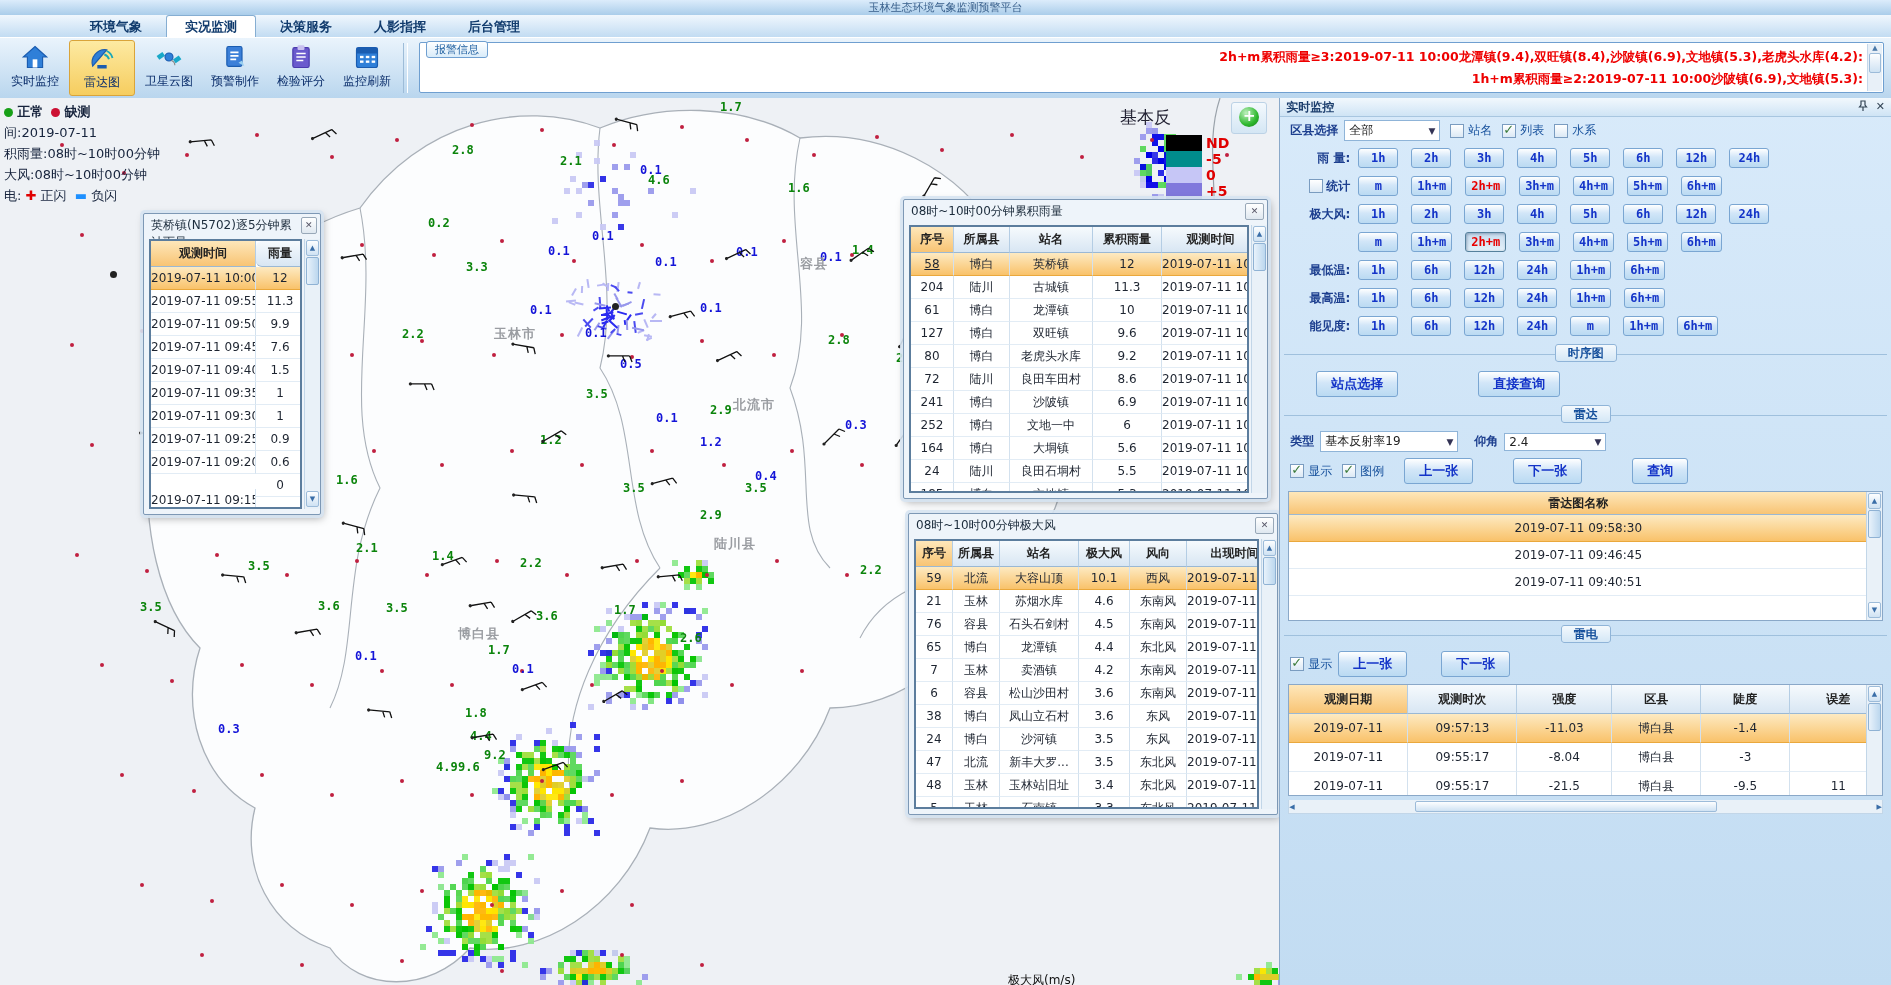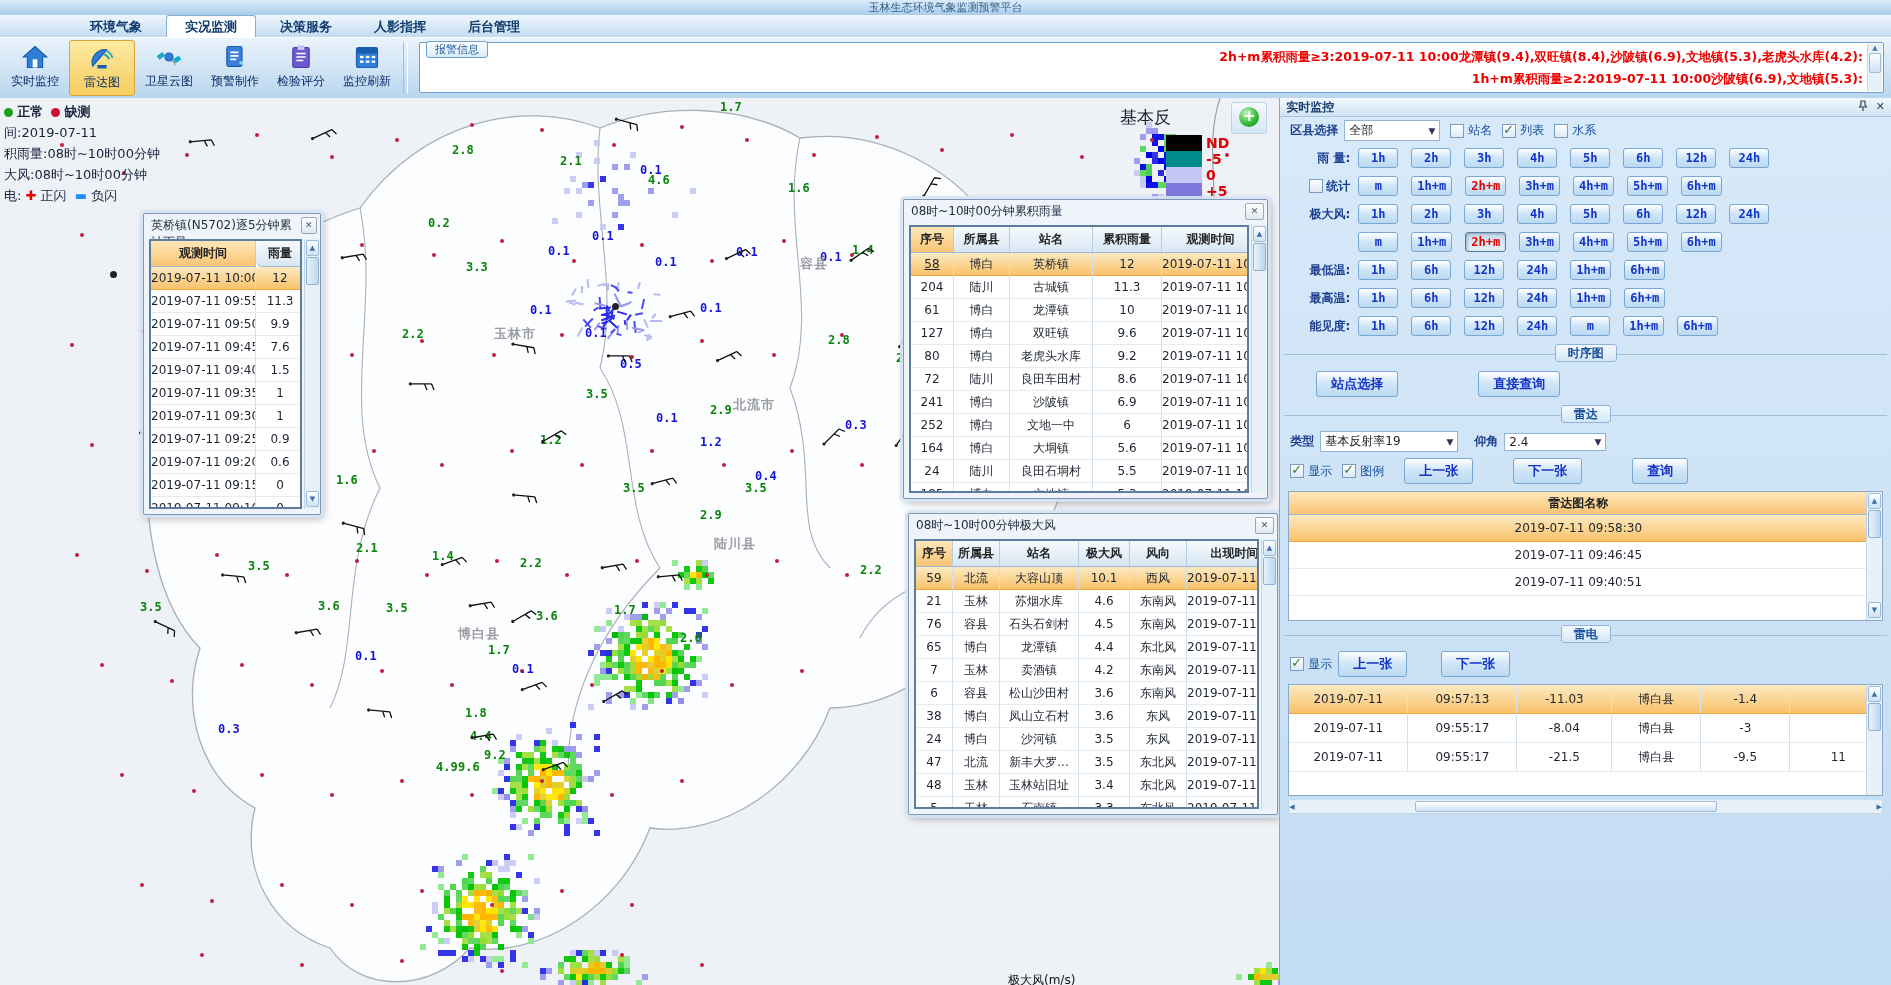--- a/index.html
+++ b/index.html
@@ -1620,21 +1620,21 @@
               </div>
               <div class="tbl-row">
                 <div class="cell" style="width: 104px;">2019-07-11 09:25</div>
                 <div class="cell" style="width: 48px;">0.9</div>
               </div>
               <div class="tbl-row">
                 <div class="cell" style="width: 104px;">2019-07-11 09:20</div>
                 <div class="cell" style="width: 48px;">0.6</div>
               </div>
               <div class="tbl-row">
-                <div class="cell" style="width: 104px;">2019-07-11 09:15</div>
+                <div class="cell" style="width: 104px; margin-top: 15px;">2019-07-11 09:15</div>
                 <div class="cell" style="width: 48px;">0</div>
               </div>
               <div class="tbl-row">
                 <div class="cell" style="width: 104px;">2019-07-11 09:10</div>
                 <div class="cell" style="width: 48px;">0</div>
               </div>
             </div>
         </div>
         <div class="vscroll" style="top:25px;bottom:5px;">
           <div class="arr">▲</div>
@@ -2009,20 +2009,28 @@
 
       <div class="sb-fieldset"><span>雷电</span></div>
       <div class="sb-row tight">
         <span class="cb checked" style="margin-left:0;"></span>
         <span>显示</span>
         <span class="sb-btn2" style="margin-left:6px;">上一张</span>
         <span class="sb-btn2" style="margin-left:24px;">下一张</span>
       </div>
       <div class="sb-tablewrap" style="height:110px;">
         <div id="lightning-table">
+            <div class="tbl-head">
+              <div class="cell first" style="width: 118px;">观测日期</div>
+              <div class="cell" style="width: 108px;">观测时次</div>
+              <div class="cell" style="width: 94px;">强度</div>
+              <div class="cell" style="width: 88px;">区县</div>
+              <div class="cell" style="width: 88px;">陡度</div>
+              <div class="cell" style="width: 96px;">误差</div>
+            </div>
             <div class="tbl-row sel">
               <div class="cell" style="width: 118px;">2019-07-11</div>
               <div class="cell" style="width: 108px;">09:57:13</div>
               <div class="cell" style="width: 94px;">-11.03</div>
               <div class="cell" style="width: 88px;">博白县</div>
               <div class="cell" style="width: 88px;">-1.4</div>
               <div class="cell" style="width: 96px;"></div>
             </div>
             <div class="tbl-row">
               <div class="cell" style="width: 118px;">2019-07-11</div>

